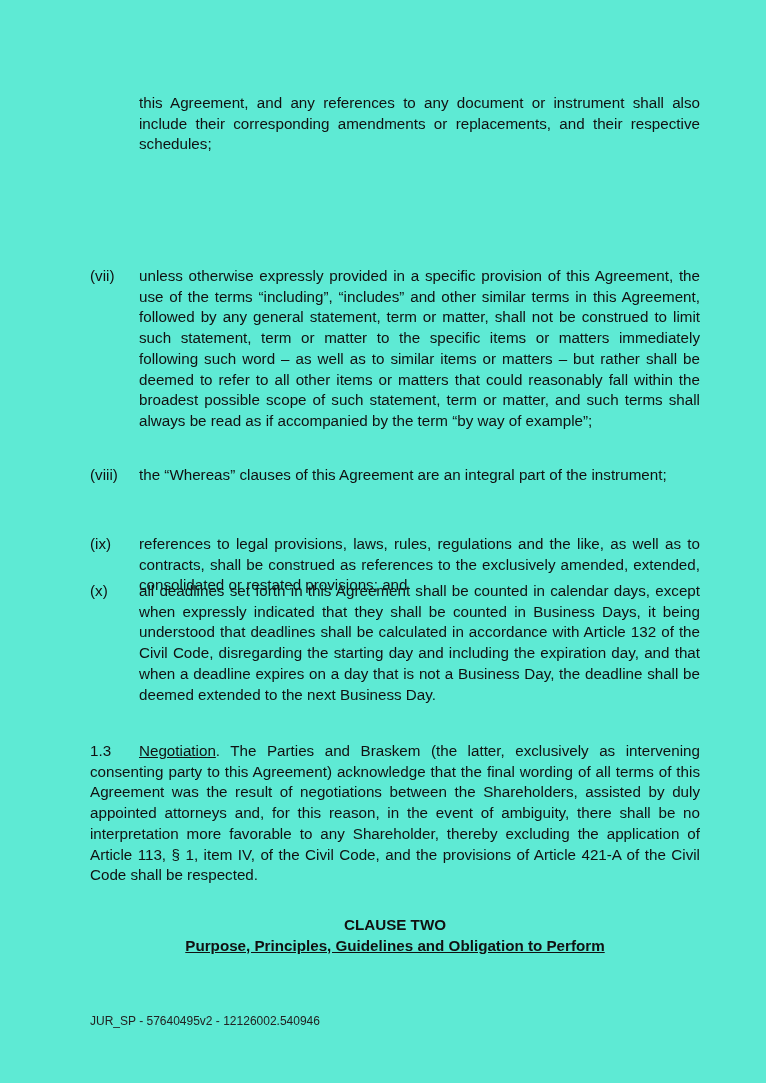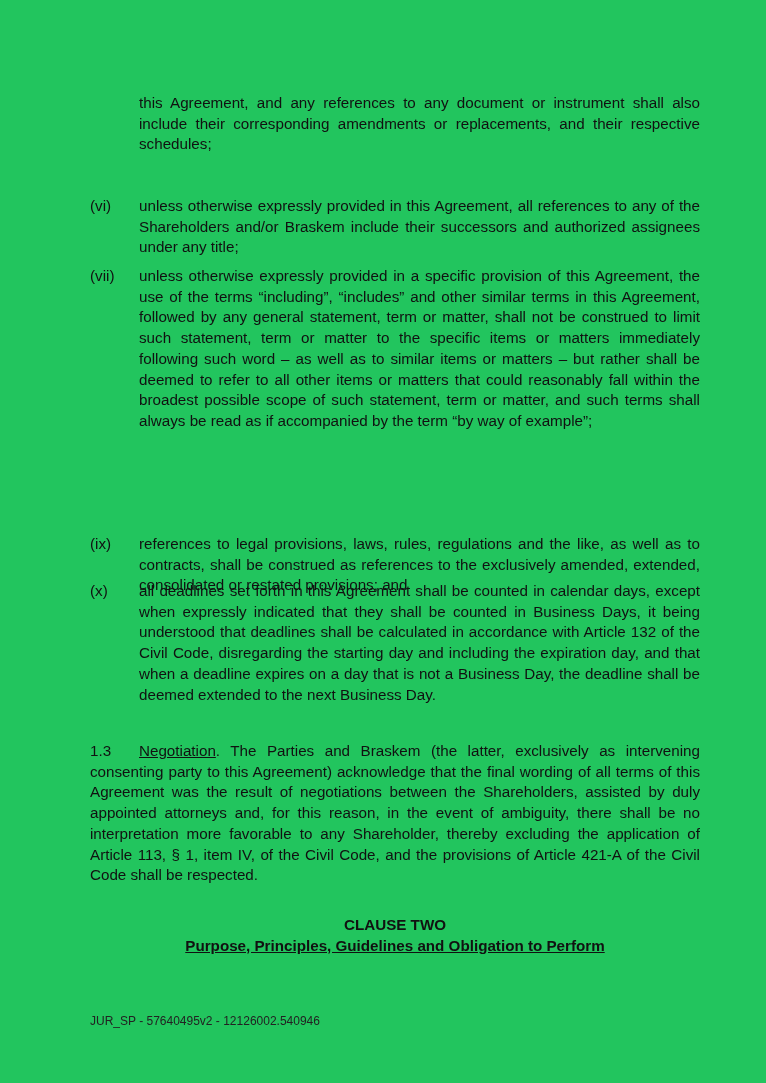--- a/index.html
+++ b/index.html
@@ -1,19 +1,19 @@
 <!DOCTYPE html>
 <html><head>
 <meta charset="utf-8">
 <style>
   html, body { margin: 0; padding: 0; background: #ffffff; }
   body { width: 766px; height: 1083px; position: relative; overflow: hidden; }
   .page {
     position: absolute; left: 0; top: 0; width: 766px; height: 1083px;
-    background: #22c55e; color: #111111;
+    background: #5eead4; color: #111111;
     font-family: "Liberation Sans", sans-serif;
     font-size: 15.2px; line-height: 20.7px;
   }
   .item {
     position: absolute; left: 90px; width: 610px;
   }
   .item .label {
     position: absolute; left: 0; top: 0; width: 48px;
   }
   .item .body {
@@ -35,30 +35,30 @@
     font-size: 12px; line-height: 10px; color: #222;
   }
 </style>
 </head>
 <body>
 
 <div class="page">
 
   <div class="cont" style="top:93px;">this Agreement, and any references to any document or instrument shall also include their corresponding amendments or replacements, and their respective schedules;</div>
 
-  <div class="item" style="top:196px;">
-    <span class="label">(vi)</span>
-    <div class="body">unless otherwise expressly provided in this Agreement, all references to any of the Shareholders and/or Braskem include their successors and authorized assignees under any title;</div>
-  </div>
 
   <div class="item" style="top:266px;">
     <span class="label">(vii)</span>
     <div class="body">unless otherwise expressly provided in a specific provision of this Agreement, the use of the terms “including”, “includes” and other similar terms in this Agreement, followed by any general statement, term or matter, shall not be construed to limit such statement, term or matter to the specific items or matters immediately following such word – as well as to similar items or matters – but rather shall be deemed to refer to all other items or matters that could reasonably fall within the broadest possible scope of such statement, term or matter, and such terms shall always be read as if accompanied by the term “by way of example”;</div>
   </div>
 
+  <div class="item" style="top:465px;">
+    <span class="label">(viii)</span>
+    <div class="body">the “Whereas” clauses of this Agreement are an integral part of the instrument;</div>
+  </div>
 
   <div class="item" style="top:534px;">
     <span class="label">(ix)</span>
     <div class="body">references to legal provisions, laws, rules, regulations and the like, as well as to contracts, shall be construed as references to the exclusively amended, extended, consolidated or restated provisions; and</div>
   </div>
 
   <div class="item" style="top:581px;">
     <span class="label">(x)</span>
     <div class="body">all deadlines set forth in this Agreement shall be counted in calendar days, except when expressly indicated that they shall be counted in Business Days, it being understood that deadlines shall be calculated in accordance with Article 132 of the Civil Code, disregarding the starting day and including the expiration day, and that when a deadline expires on a day that is not a Business Day, the deadline shall be deemed extended to the next Business Day.</div>
   </div>

